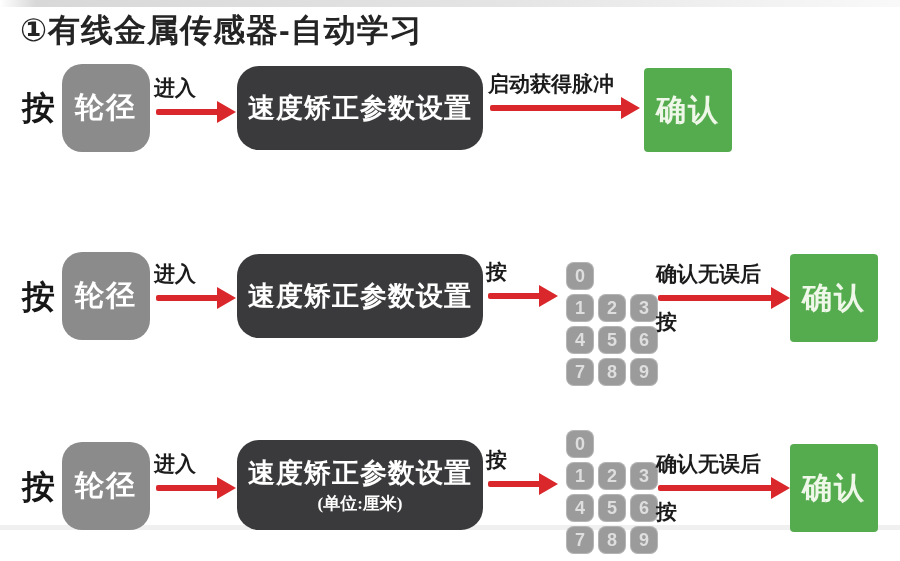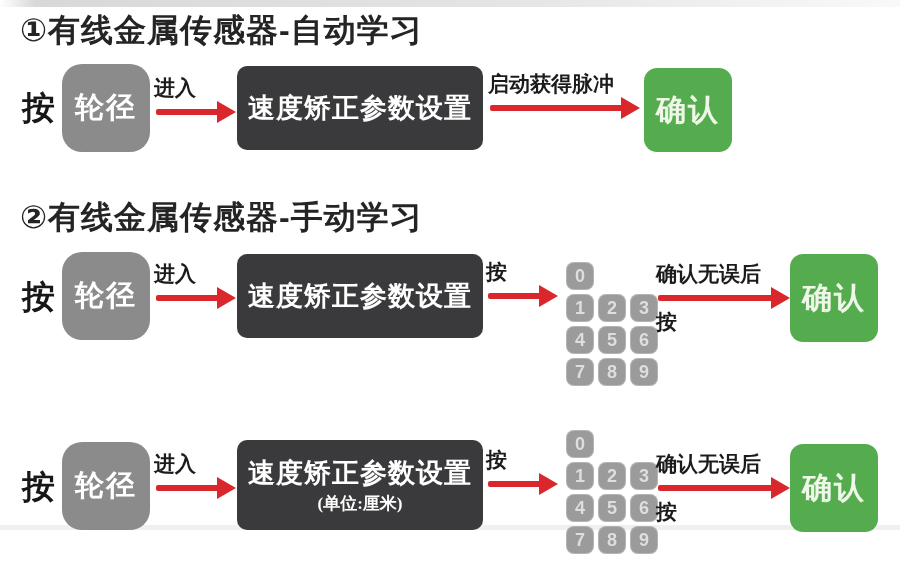--- a/index.html
+++ b/index.html
@@ -21,23 +21,23 @@
     background:linear-gradient(90deg,#ffffff 0%,#d8d8d8 4%,#e4e4e4 55%,#f9f9f9 100%);}
   .edge-bottom{position:absolute;left:0;bottom:0;width:900px;height:5px;background:#f0f0f0;}
 
   .title{position:absolute;left:20px;font-size:32px;font-weight:700;color:var(--ink);
     letter-spacing:1px;white-space:nowrap;line-height:36px;}
   .press{position:absolute;left:22px;font-size:33px;font-weight:700;color:#171717;line-height:36px;}
 
   .btn{position:absolute;display:flex;flex-direction:column;align-items:center;justify-content:center;
     color:#ffffff;font-weight:700;text-align:center;}
   .wheel{width:88px;height:88px;border-radius:20px;background:var(--wheel);font-size:29px;letter-spacing:2px;}
-  .panel{width:246px;height:84px;border-radius:10px;background:var(--panel);font-size:27px;letter-spacing:1px;}
+  .panel{width:246px;height:84px;border-radius:22px;background:var(--panel);font-size:27px;letter-spacing:1px;}
   .panel .sub{font-size:17px;font-weight:700;margin-top:1px;letter-spacing:0;font-family:Liberation Serif, serif;}
-  .confirm{width:88px;height:88px;border-radius:13px;background:var(--green);font-size:30px;
+  .confirm{width:88px;height:88px;border-radius:4px;background:var(--green);font-size:30px;
     color:#eef7e8;letter-spacing:2px;}
 
   .note{position:absolute;font-size:19px;font-weight:700;color:var(--note);
     letter-spacing:0.5px;white-space:nowrap;line-height:24px;}
 
   .arrow-group{position:absolute;text-align:left;}
   .arrow-label{font-size:21px;font-weight:700;color:#1b1b1b;line-height:24px;white-space:nowrap;}
   .arrow-line{position:relative;height:24px;}
   .arrow-shaft{position:absolute;left:2px;right:15px;top:9px;height:6px;background:var(--red);border-radius:2px;}
   .arrow-head{position:absolute;right:0;top:1px;width:0;height:0;
@@ -87,21 +87,20 @@
     <div class="arrow-label">启动获得脉冲</div>
     <div class="arrow-line">
       <span class="arrow-shaft"></span>
       <span class="arrow-head"></span>
     </div>
   </div>
 
   <div class="btn confirm" style="left:644px;top:68px;height:84px">确认</div>
 
 
-  <div class="title" style="top:199px">②有线金属传感器-手动学习</div>
 
   <div class="press" style="top:279px">按</div>
 
   <div class="btn wheel" style="left:62px;top:252px">轮径</div>
 
   <div class="arrow-group" style="left:154px;top:262px;width:82px">
     <div class="arrow-label">进入</div>
     <div class="arrow-line">
       <span class="arrow-shaft"></span>
       <span class="arrow-head"></span>

